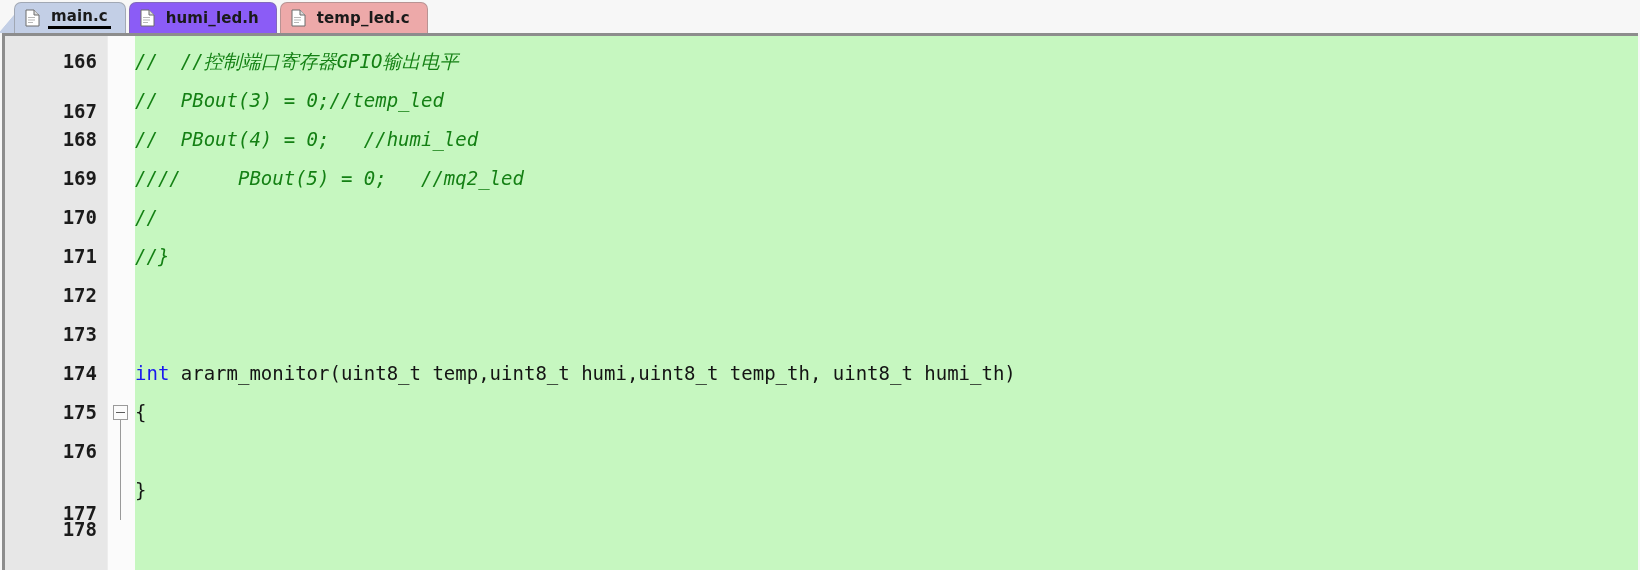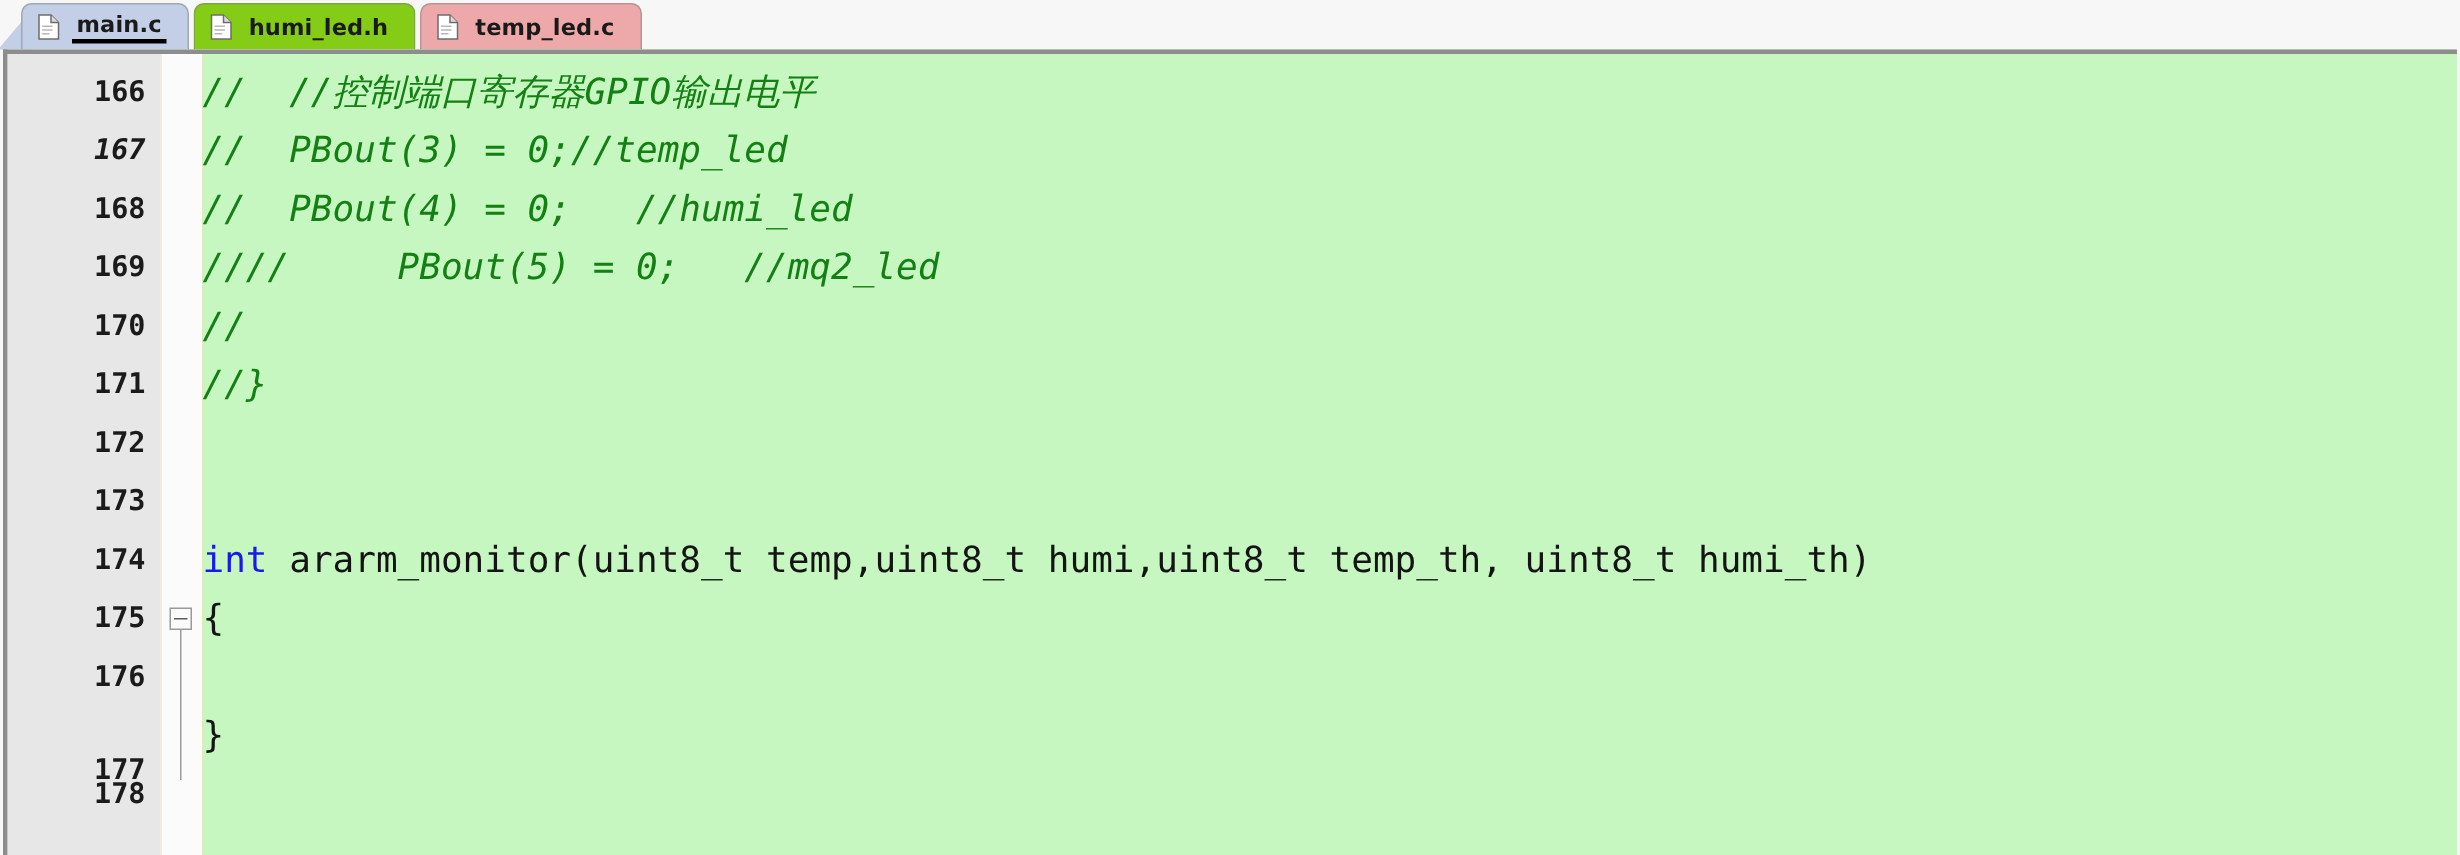--- a/index.html
+++ b/index.html
@@ -135,21 +135,21 @@
     font-weight: bold;
     color: #1b1b1b;
     line-height: 39px;
     user-select: none;
   }
   .codetext {
     position: absolute;
     left: 130px;
     white-space: pre;
     font-family: "DejaVu Sans Mono", monospace;
-    font-size: 24px;
+    font-size: 19px;
     line-height: 39px;
     color: #141414;
   }
   .codetext.comment {
     color: #148014;
     font-style: italic;
   }
   .kw {
     color: #1919ee;
   }
@@ -195,21 +195,21 @@
               <path d="M9 1 v5 h5" fill="#dcdcdc" stroke="#6d6d6d" stroke-width="1"></path>
               <g fill="#b8b8b8">
                 <rect x="3" y="8" width="7" height="1"></rect>
                 <rect x="3" y="10.5" width="7" height="1"></rect>
                 <rect x="3" y="13" width="5" height="1"></rect>
               </g>
             </svg>
           </span>
           <span class="tab-label">main.c</span>
         </div>
-        <div class="tab" style="background: #84cc16;">
+        <div class="tab" style="background: #8b5cf6;">
           <span class="file-icon">
             <svg width="15" height="18" viewBox="0 0 15 18">
               <path d="M1 1 h8 l5 5 v11 h-13 z" fill="#ffffff" stroke="#6d6d6d" stroke-width="1"></path>
               <path d="M9 1 v5 h5" fill="#dcdcdc" stroke="#6d6d6d" stroke-width="1"></path>
               <g fill="#b8b8b8">
                 <rect x="3" y="8" width="7" height="1"></rect>
                 <rect x="3" y="10.5" width="7" height="1"></rect>
                 <rect x="3" y="13" width="5" height="1"></rect>
               </g>
             </svg>
@@ -234,21 +234,21 @@
   </div>
 
   <div id="editor">
     <div id="editor-inner">
       <div id="gutter"></div>
       <div id="fold-strip"></div>
       <div id="code-area"></div>
       <div id="lines-host">
           <div class="lineno" style="top: 6px;">166</div>
           <div class="codetext comment" style="top: 6px;">//  //控制端口寄存器GPIO输出电平</div>
-          <div class="lineno" style="top: 45px; font-style: italic;">167</div>
+          <div class="lineno" style="top: 56px;">167</div>
           <div class="codetext comment" style="top: 45px;">//  PBout(3) = 0;//temp_led</div>
           <div class="lineno" style="top: 84px;">168</div>
           <div class="codetext comment" style="top: 84px;">//  PBout(4) = 0;   //humi_led</div>
           <div class="lineno" style="top: 123px;">169</div>
           <div class="codetext comment" style="top: 123px;">////     PBout(5) = 0;   //mq2_led</div>
           <div class="lineno" style="top: 162px;">170</div>
           <div class="codetext comment" style="top: 162px;">//</div>
           <div class="lineno" style="top: 201px;">171</div>
           <div class="codetext comment" style="top: 201px;">//}</div>
           <div class="lineno" style="top: 240px;">172</div>

